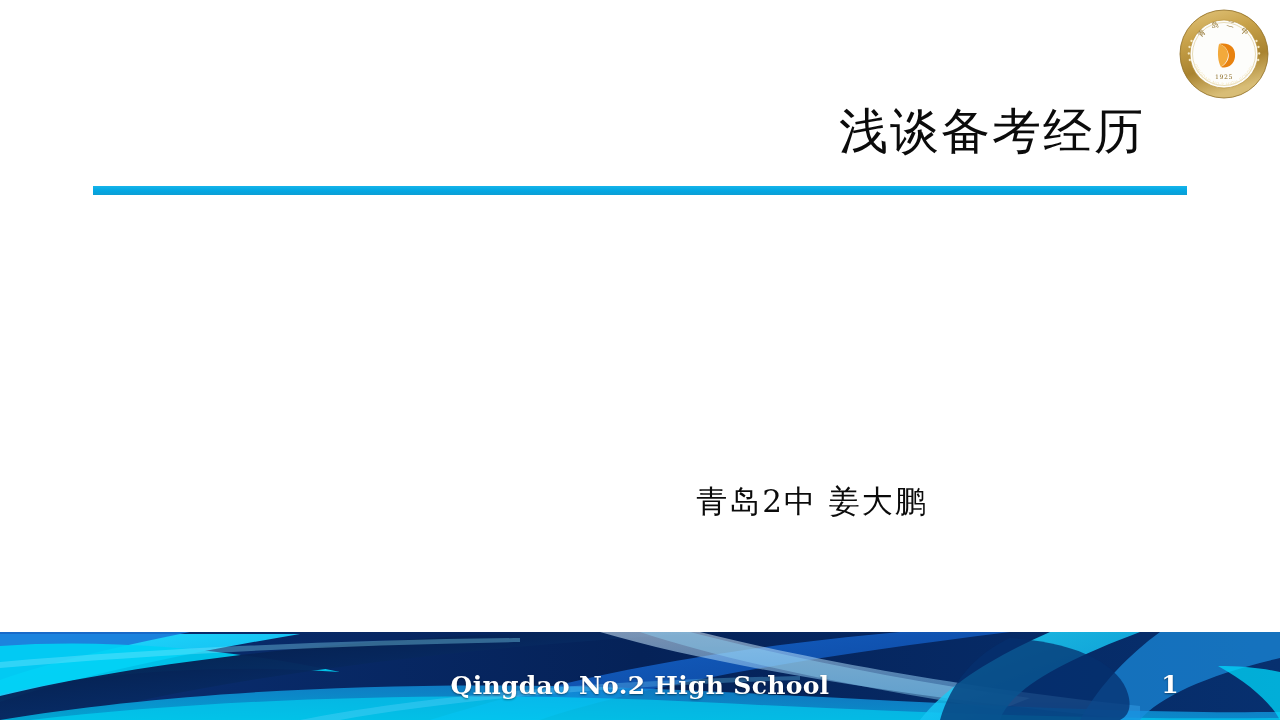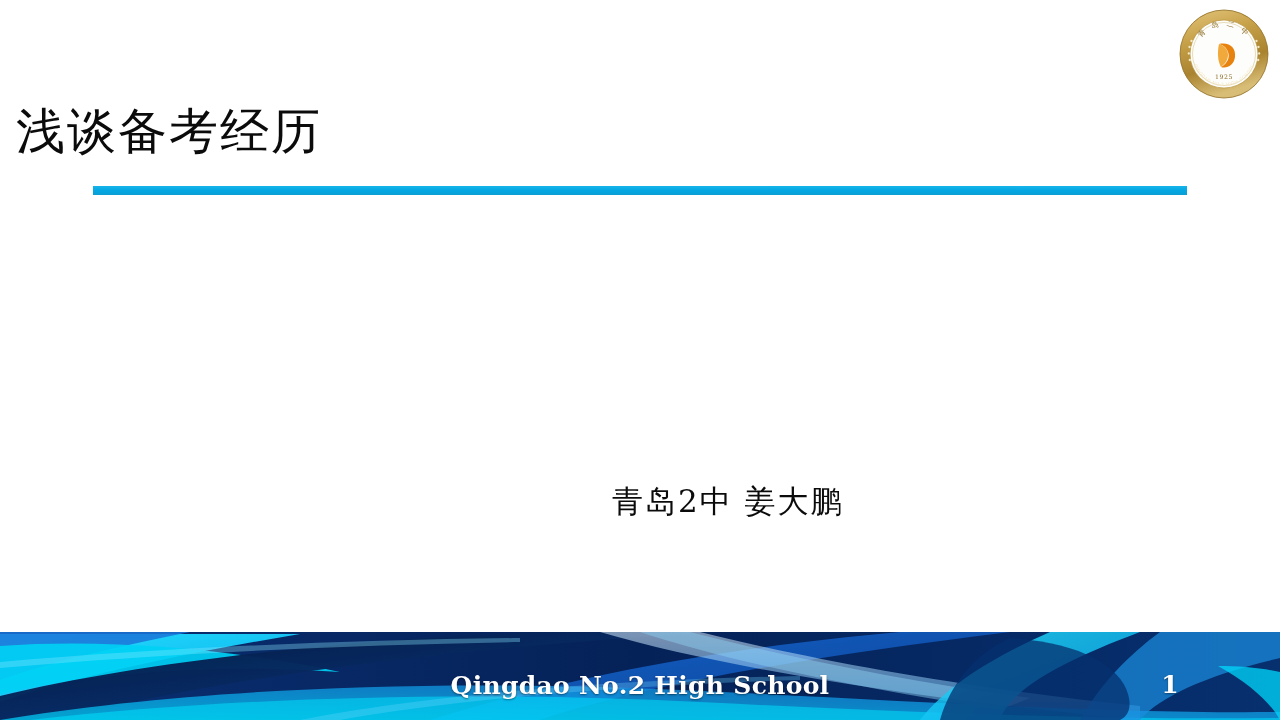--- a/index.html
+++ b/index.html
@@ -12,24 +12,24 @@
     width: 1280px;
     height: 720px;
     background: #ffffff;
     overflow: hidden;
     font-family: "Liberation Serif", serif;
   }
 
   
   #slide-title {
     position: absolute;
-    left: 16px;
+    left: 0;
     top: 103px;
     width: 1145px;
-    text-align: left;
+    text-align: right;
     font-family: "DejaVu Serif", "Liberation Serif", serif;
     font-size: 49px;
     line-height: 1.18;
     letter-spacing: 2px;
     color: #0b0b0b;
     white-space: nowrap;
   }
 
   
   #title-divider {
@@ -49,21 +49,21 @@
     height: 2px;
     background: rgba(255,255,255,0.0);
   }
 
   
   #slide-subtitle {
     position: absolute;
     left: 612px;
     top: 481px;
     width: 400px;
-    text-align: left;
+    text-align: center;
     font-family: "DejaVu Serif", "Liberation Serif", serif;
     font-size: 31px;
     letter-spacing: 2px;
     color: #0b0b0b;
     white-space: nowrap;
   }
 
   
   #school-logo {
     position: absolute;

